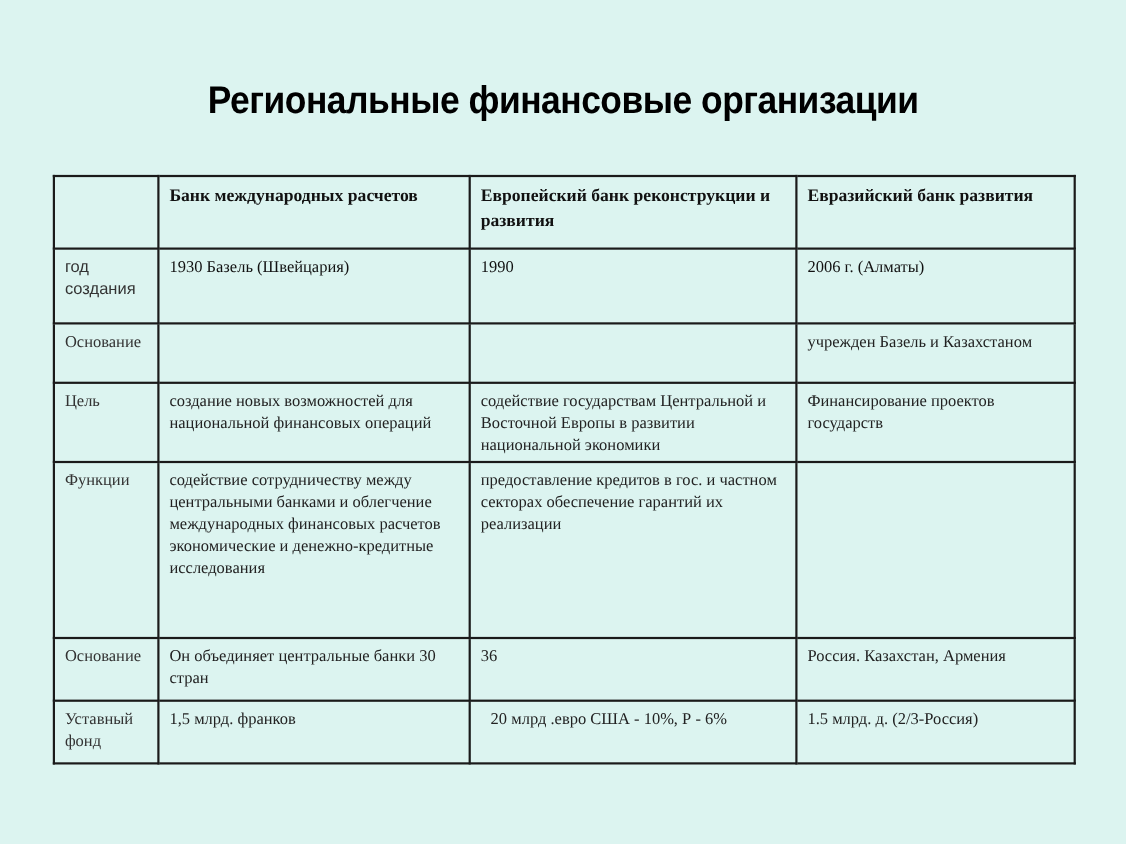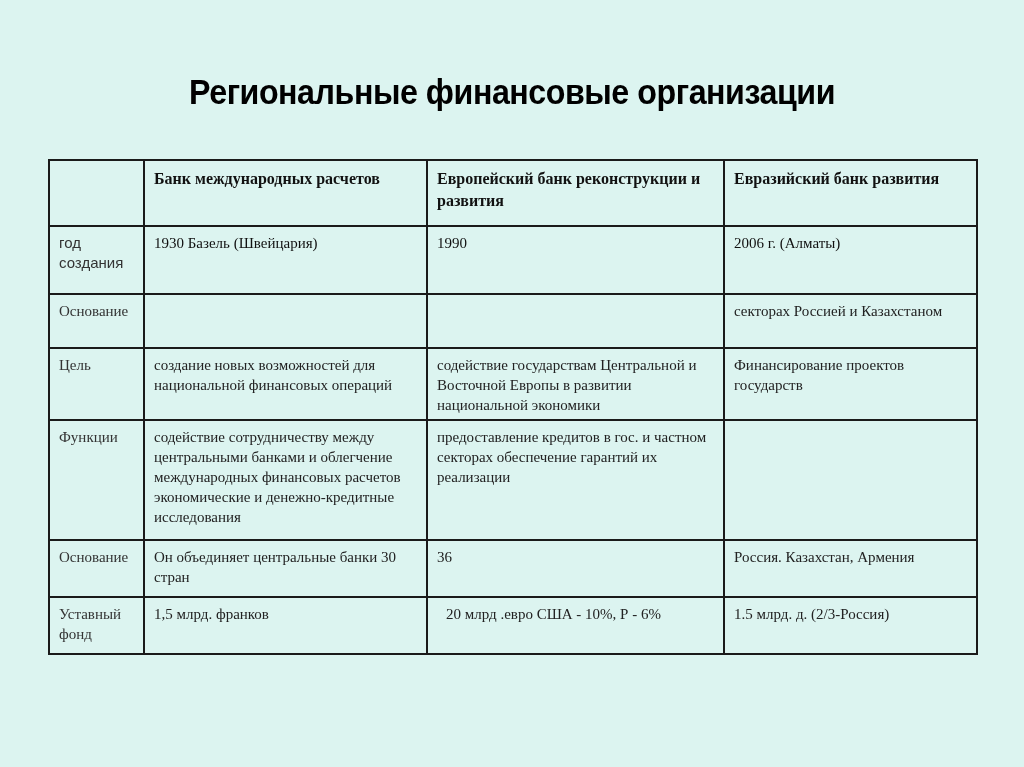--- a/index.html
+++ b/index.html
@@ -79,29 +79,29 @@
   <tr style="height:68px">
     <td class="label-sans">год создания</td>
     <td class="bold">1930 Базель (Швейцария)</td>
     <td class="bold">1990</td>
     <td class="bold">2006 г. (Алматы)</td>
   </tr>
   <tr style="height:54px">
     <td class="label" style="word-break:break-all">Основание</td>
     <td></td>
     <td></td>
-    <td>секторах Россией и Казахстаном</td>
+    <td>учрежден Базель и Казахстаном</td>
   </tr>
   <tr style="height:59px">
     <td class="label">Цель</td>
     <td>создание новых возможностей для национальной финансовых операций</td>
     <td>содействие государствам Центральной и Восточной Европы в развитии национальной экономики</td>
     <td>Финансирование проектов государств</td>
   </tr>
-  <tr style="height:120px">
+  <tr style="height:160px">
     <td class="label">Функции</td>
     <td>содействие сотрудничеству между центральными банками и облегчение международных финансовых расчетов экономические и денежно-кредитные исследования</td>
     <td>предоставление кредитов в гос. и частном секторах обеспечение гарантий их реализации</td>
     <td></td>
   </tr>
   <tr style="height:57px">
     <td class="label">Основание</td>
     <td>Он объединяет центральные банки 30 стран</td>
     <td>36</td>
     <td>Россия. Казахстан, Армения</td>

